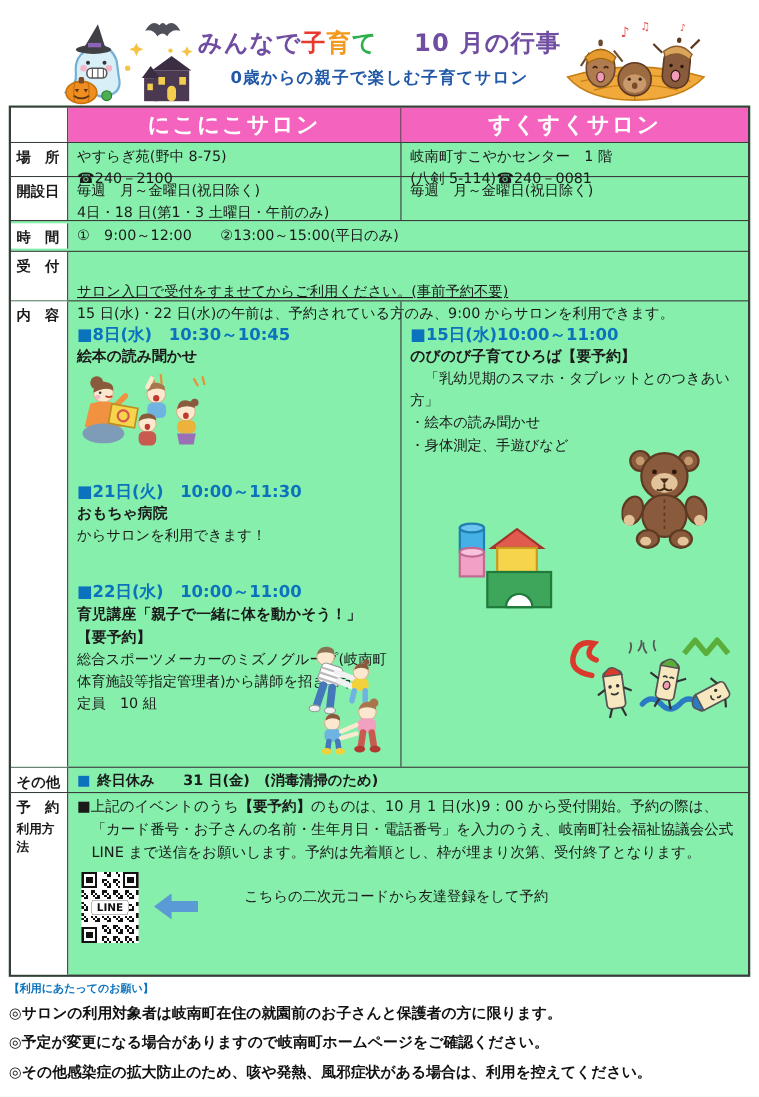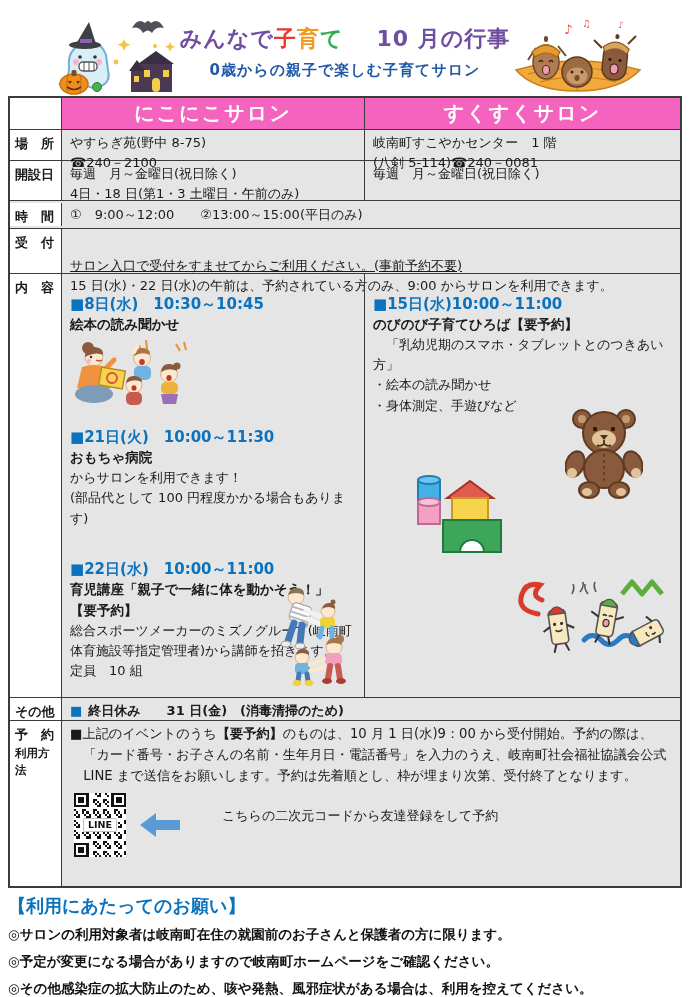--- a/index.html
+++ b/index.html
@@ -17,52 +17,52 @@
   .hero{position:absolute;left:0;top:0;width:690px;height:84px;}
   .hero-art-left{position:absolute;left:52px;top:12px;}
   .hero-art-right{position:absolute;left:498px;top:14px;}
   .hero-titles{position:absolute;left:165px;top:24px;width:360px;text-align:center;}
   .main-title{font-size:22px;font-weight:bold;letter-spacing:1px;white-space:nowrap;}
   .c-purple{color:var(--purple);} .c-red{color:var(--red);}
   .c-orange{color:var(--orange);} .c-green{color:var(--green);}
   .t-gap{margin-left:10px;}
   .sub-title{margin-top:7px;font-size:15px;font-weight:bold;color:var(--subtitle);letter-spacing:1px;white-space:nowrap;}
   
-  .tbl{position:absolute;left:8px;top:96px;width:674px;height:792px;border:2px solid var(--border);background:#e5e5e5;display:flex;flex-direction:column;}
+  .tbl{position:absolute;left:8px;top:96px;width:674px;height:792px;border:2px solid var(--border);background:#86efac;display:flex;flex-direction:column;}
   .row{display:flex;border-bottom:1px solid var(--border);}
   .row:last-child{border-bottom:none;}
   .lab{width:52px;flex:0 0 52px;border-right:1px solid var(--border);padding:4px 4px 0 5px;font-size:13px;font-weight:bold;line-height:1.5;background:#fff;}
   .lab .lab2{font-size:11.5px;letter-spacing:0;}
   .cell{padding:3px 8px 2px 8px;font-size:13px;line-height:1.5;position:relative;}
   .col-l{width:303px;flex:0 0 303px;border-right:1px solid var(--border);}
   .col-r{flex:1;}
   .full{flex:1;}
   .r-head{height:32px;}
   .r-head .hcell{display:flex;align-items:center;justify-content:center;background:var(--pink);color:#fff;font-size:20px;font-weight:bold;letter-spacing:2px;}
   .r-head .lab{background:#fff;}
   .r-basho{height:31px;} .r-kaisetsu{height:40px;} .r-jikan{height:28px;align-items:center;}
   .r-uketsuke{height:45px;} .r-naiyou{height:424px;} .r-sonota{height:23px;}
   .r-yoyaku{flex:1;}
   .ln{font-weight:500;}
   .u{text-decoration:underline;margin-top:24px;}
   .evt-date{color:var(--blue);font-weight:bold;font-size:15px;line-height:1.35;margin-top:17px;}
   .evt-title{font-weight:bold;font-size:13.5px;line-height:1.55;}
   .evt-line{font-size:13px;line-height:1.55;font-weight:500;}
-  .mt8{margin-top:17px;} .mt30{margin-top:30px;}
+  .mt8{margin-top:27px;} .mt30{margin-top:30px;}
   .sq{color:var(--blue);margin-right:6px;}
   .sonota-text{font-weight:600;}
   .yoyaku-p{padding-left:1em;text-indent:-1em;font-size:13.2px;line-height:1.58;font-weight:500;}
   .yoyaku-p b{font-weight:bold;}
   .qr-row{display:flex;align-items:center;margin-top:4px;margin-left:4px;}
   .qr-caption{font-size:13px;font-weight:500;margin-left:42px;margin-top:-18px;}
   .arrow-wrap{margin-left:14px;margin-top:6px;}
   .art-abs{position:absolute;}
   
   .footer{position:absolute;left:8px;top:892px;width:674px;}
-  .f-head{color:var(--blue);font-weight:bold;font-size:18px;line-height:1.6;}
+  .f-head{color:var(--blue);font-weight:bold;font-size:10px;line-height:1.6;}
   .f-note{font-size:13.5px;font-weight:600;line-height:2.0;color:#111;}
 </style>
 </head>
 <body>
 
 <div class="hero">
 
   <svg class="hero-art-left" width="132" height="84" viewBox="0 0 132 84">
     <path d="M80 16 Q86 5 93 11 Q96 7 99 11 Q106 5 112 16 Q104 14 100 21 Q96 16 91 21 Q87 14 80 16 Z" fill="#50505a"></path>
     <path d="M72 27 l2 4 4.5 1.8 -4.5 1.8 -2 4.5 -2 -4.5 -4.5 -1.8 4.5 -1.8 z" fill="#F6C445"></path>
@@ -214,21 +214,20 @@
         <path d="M89 34 Q90 25 98 26 Q106 27 105 33 Q97 29 89 34 Z" fill="#8A5A3C"></path>
         <circle cx="105" cy="28" r="3.5" fill="#8A5A3C"></circle>
         <ellipse cx="97" cy="40" rx="2.6" ry="3" fill="#C0392B"></ellipse>
         <rect x="89" y="44" width="17" height="12" rx="5" fill="#EBB33C"></rect>
         <path d="M89 56 h17 l-2 10 h-13 z" fill="#9B6FB5"></path>
       </svg>
 
       <div class="evt-date mt8">■21日(火)　10:00～11:30</div>
       <div class="evt-title">おもちゃ病院</div>
       <div class="evt-line">からサロンを利用できます！</div>
-      <div class="evt-line">(部品代として 100 円程度かかる場合もあります)</div>
 
       <div class="evt-date mt30">■22日(水)　10:00～11:00</div>
       <div class="evt-title">育児講座「親子で一緒に体を動かそう！」</div>
       <div class="evt-title">【要予約】</div>
       <div class="evt-line">総合スポーツメーカーのミズノグループ(岐南町体育施設等指定管理者)から講師を招きます。</div>
       <div class="evt-line">定員　10 組</div>
 
       <svg class="art-abs" style="right:6px;bottom:10px;" width="88" height="102" viewBox="0 0 88 102">
         <circle cx="26" cy="12" r="8" fill="#FCE8CF" stroke="#d8b28c"></circle>
         <path d="M18 10 Q20 2 28 3 Q35 4 34 10 Q26 6 18 10 Z" fill="#8A7355"></path>

